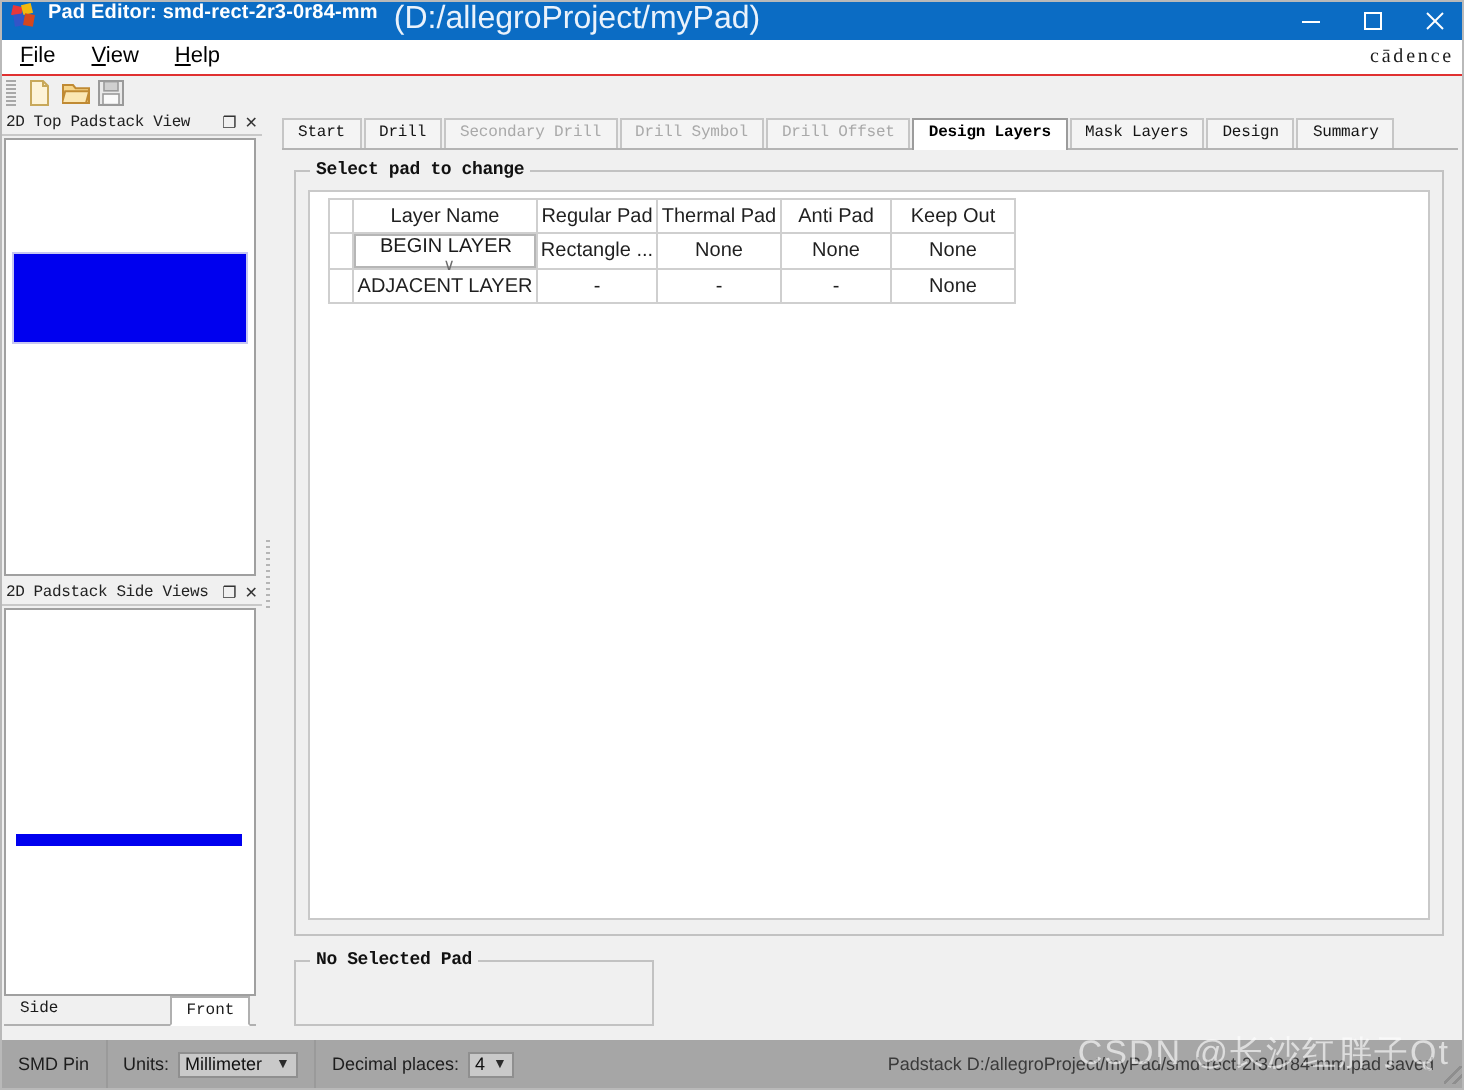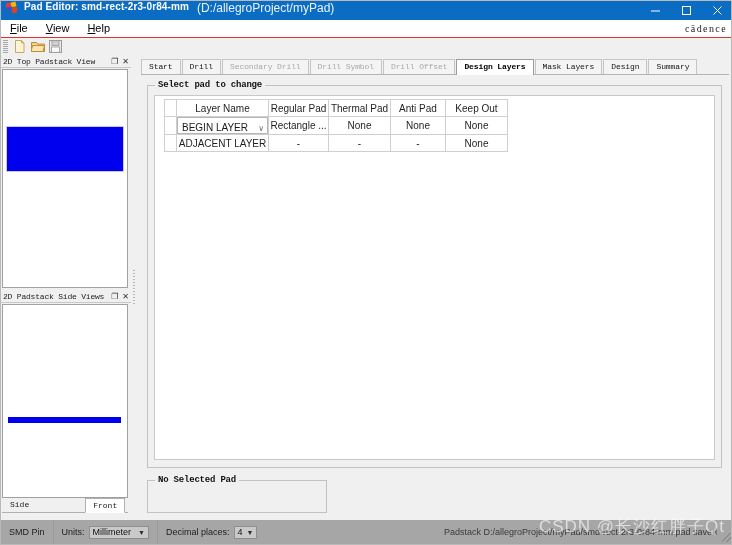--- a/index.html
+++ b/index.html
@@ -46,21 +46,21 @@
   .ti-d { left:7px; top:6px; width:5px; height:6px; background:#d4471f; transform: rotate(10deg); }
   .title-text {
     color: #ffffff;
     font-size: 10px;
     font-weight: bold;
     letter-spacing: .1px;
     white-space: nowrap;
   }
   .title-path {
     color: #eaf2fb;
-    font-size: 12px;
+    font-size: 16px;
     font-weight: normal;
     margin-left: 8px;
   }
   .winbtns {
     margin-left: auto;
     display: flex;
     height: 19px;
   }
   .winbtn {
     width: 31px; height: 19px;
@@ -334,30 +334,31 @@
   th.col-reg  { width: 60px; }
   th.col-ther { width: 62px; }
   th.col-anti { width: 55px; }
   th.col-keep { width: 62px; }
   td.cell-dim { color: #9c9c9c; }
   td.cell-dash { color: #555555; font-size: 10px; }
   .rowsel-cell { background: #ffffff; }
 
   .cellcombo {
     display: flex;
-    align-items: flex-end;
+    align-items: center;
     justify-content: space-between;
     height: 17px;
     margin: 0;
     padding: 0 3px 0 4px;
     border: 1px solid #b6b6b6;
     background: #ffffff;
     box-sizing: border-box;
     font-size: 10px;
     color: #1a1a1a;
+    flex-direction: column;
   }
   .cellcombo .chev {
     color: #6d6d6d;
     font-size: 8px;
     line-height: 1;
     margin-left: 3px;
   }
 
   
   #gb-nosel { left: 6px; top: 405px; width: 180px; height: 33px; }

